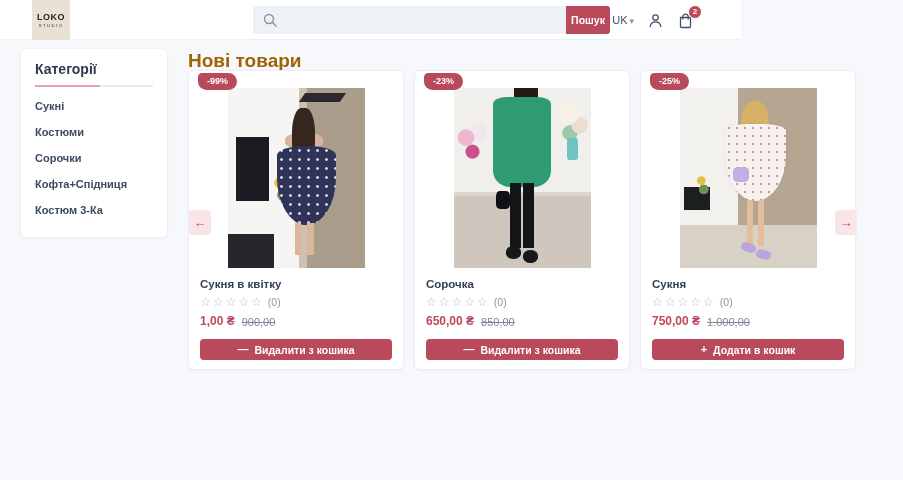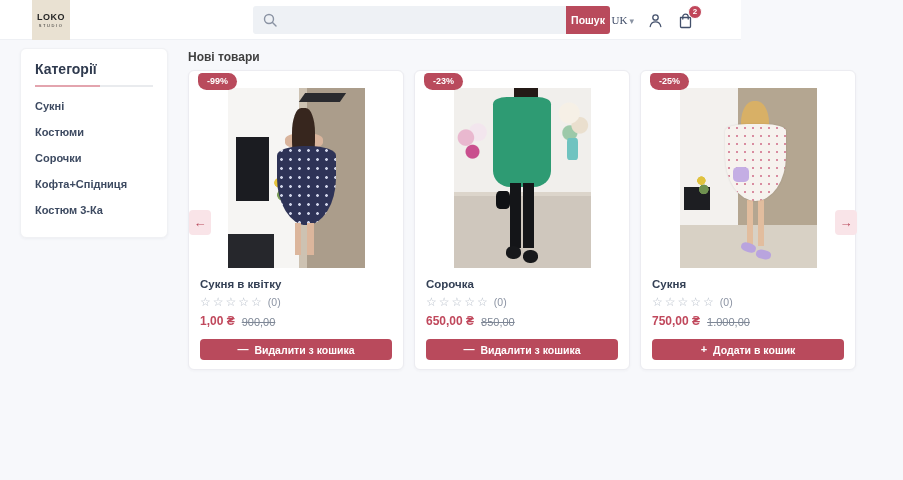--- a/index.html
+++ b/index.html
@@ -38,21 +38,21 @@
     width:44px; height:28px; background:#b94a5c; color:#fff; border:none;
     border-radius:0 3px 3px 0; font-size:10.5px; font-weight:bold; cursor:pointer;
     font-family:inherit;
   }
   .header-controls {
     position:absolute; right:47px; top:0; height:40px;
     display:flex; align-items:center; gap:13px;
   }
   .lang {
     font-size:11px; color:#43506b; cursor:pointer; display:flex;
-    align-items:flex-end; gap:2px; background:none; border:none; font-family:Liberation Serif, serif;margin-left:32px;
+    align-items:flex-end; gap:2px; background:none; border:none; font-family:Liberation Sans, sans-serif;margin-left:32px;
   }
   .lang .caret { font-size:9px; color:#8a93a3; }
   .icon-btn { background:none; border:none; cursor:pointer; position:relative; padding:0; display:flex; }
   .cart-badge {
     position:absolute; top:-7px; right:-8px; min-width:14px; height:14px;
     background:#c0465a; color:#fff; border-radius:50%; font-size:8px;
     display:flex; align-items:center; justify-content:center; font-weight:bold;
     border:1.5px solid #fff;
   }
   
@@ -67,21 +67,21 @@
     height:2px; margin-bottom:6px;
     background:linear-gradient(to right,#e3a4ae 0 55%, #e9ebee 55% 100%);
   }
   .sidebar-item {
     font-size:11px; font-weight:bold; color:#3d4a61; padding:7px 0;
     cursor:pointer;
   }
   
   .main-title {
     position:absolute; left:188px; top:50px;
-    font-size:12px; font-weight:bold; color:#404040;
+    font-size:19px; font-weight:bold; color:#a16207;
   }
   .carousel { position:absolute; left:188px; top:70px; width:670px; height:300px; }
   .cards { display:flex; gap:10px; }
   .card {
     width:216px; height:300px; background:#fff; border:1px solid #ececf1;
     border-radius:6px; position:relative; box-shadow:0 1px 3px rgba(40,50,70,.04);
   }
   .badge {
     position:absolute; top:2px; left:9px; background:#b94a5c; color:#fff;
     font-size:9px; font-weight:bold; padding:3px 9px 4px;

